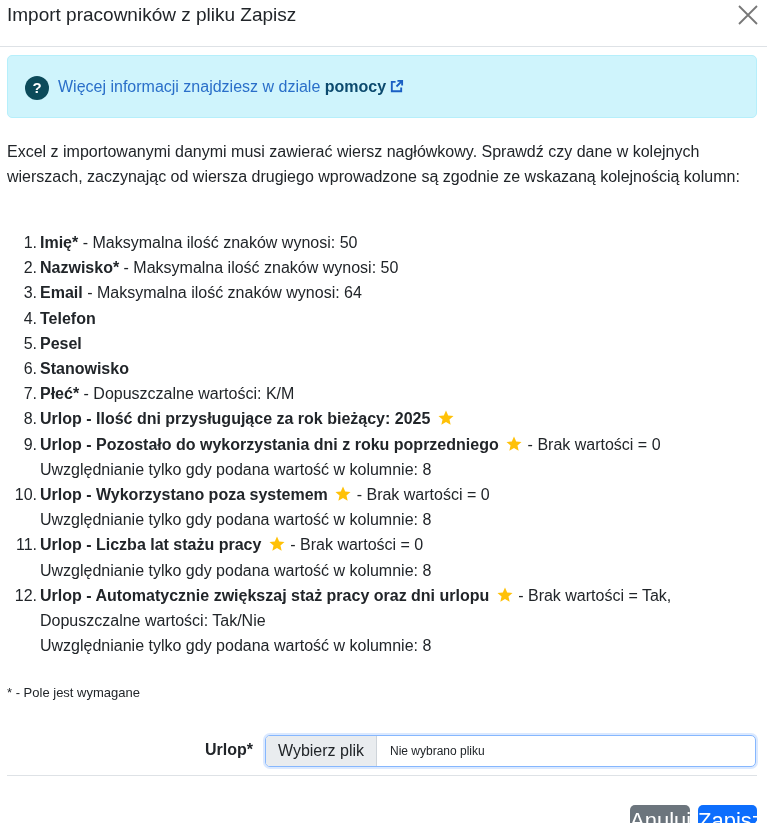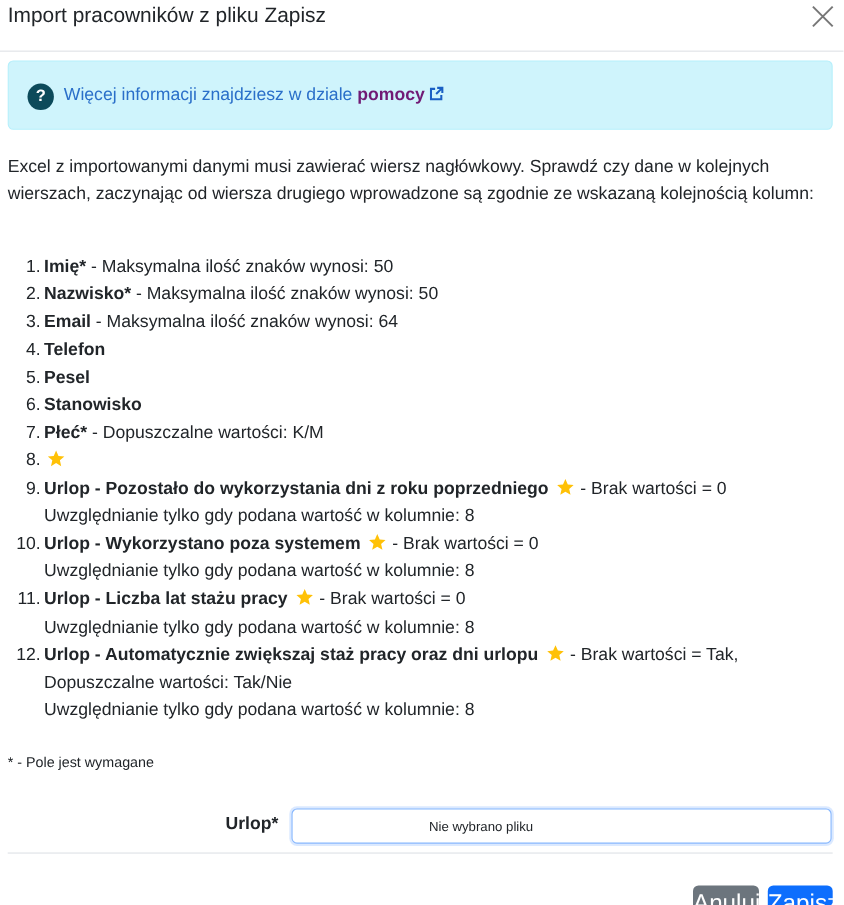--- a/index.html
+++ b/index.html
@@ -3,21 +3,21 @@
 <meta charset="utf-8">
 <style>
   html, body { margin:0; padding:0; background:#ffffff; }
   body { width:767px; height:823px; overflow:hidden; font-family:"Liberation Sans", "DejaVu Sans", sans-serif; color:#212529; position:relative; }
   .modal-header { position:absolute; left:0; top:0; width:767px; height:46px; border-bottom:1px solid #dee2e6; }
   .modal-title { position:absolute; left:7px; top:4px; font-size:19px; line-height:22px; color:#212529; }
   .close-btn { position:absolute; left:735px; top:2px; width:26px; height:26px; cursor:pointer; }
   .alert { position:absolute; left:7px; top:55px; width:750px; height:63px; background:#cff4fc; border:1px solid #b6effb; border-radius:5px; box-sizing:border-box; }
   .alert .q-icon { position:absolute; left:17px; top:20px; width:24px; height:24px; border-radius:50%; background:#0c4a5a; color:#fff; font-weight:bold; font-size:15px; line-height:24px; text-align:center; }
   .alert .alert-text { position:absolute; left:50px; top:21px; font-size:16px; line-height:20px; color:#2a6fc9; }
-  .alert .help-link { font-weight:bold; color:#701a75; text-decoration:none; cursor:pointer; }
+  .alert .help-link { font-weight:bold; color:#0c4a6e; text-decoration:none; cursor:pointer; }
   .alert .ext-icon { display:inline-block; vertical-align:-2px; margin-left:3px; }
   .intro { position:absolute; left:7px; top:139px; width:745px; font-size:16px; line-height:25px; color:#212529; }
   .col-list { position:absolute; left:0; top:230px; width:767px; margin:0; padding:0; list-style:none; font-size:16px; line-height:25.2px; }
   .col-list li { position:relative; padding-left:40px; }
   .col-list .num { position:absolute; right:730px; text-align:right; width:40px; }
   .col-list b { font-weight:bold; }
   .star { display:inline-block; width:18px; height:18px; vertical-align:-3px; margin-left:2px; }
   .notes { position:absolute; left:7px; top:680px; font-size:13px; line-height:25px; color:#212529; }
   .file-row { position:absolute; left:0; top:735px; width:767px; height:32px; }
   .file-label { position:absolute; left:205px; top:6px; font-size:16px; font-weight:bold; color:#212529; }
@@ -52,21 +52,21 @@
 <div class="intro">Excel z importowanymi danymi musi zawierać wiersz nagłówkowy. Sprawdź czy dane w kolejnych wierszach, zaczynając od wiersza drugiego wprowadzone są zgodnie ze wskazaną kolejnością kolumn:</div>
 
 <ol class="col-list" id="col-list">
     <li><span class="num">1.</span><b>Imię*</b><span> - Maksymalna ilość znaków wynosi: 50</span></li>
     <li><span class="num">2.</span><b>Nazwisko*</b><span> - Maksymalna ilość znaków wynosi: 50</span></li>
     <li><span class="num">3.</span><b>Email</b><span> - Maksymalna ilość znaków wynosi: 64</span></li>
     <li><span class="num">4.</span><b>Telefon</b><span></span></li>
     <li><span class="num">5.</span><b>Pesel</b><span></span></li>
     <li><span class="num">6.</span><b>Stanowisko</b><span></span></li>
     <li><span class="num">7.</span><b>Płeć*</b><span> - Dopuszczalne wartości: K/M</span></li>
-    <li><span class="num">8.</span> <svg class="star" viewBox="0 0 24 24">
+    <li><span class="num">8.</span><b>Urlop - Ilość dni przysługujące za rok bieżący: 2025</b> <svg class="star" viewBox="0 0 24 24">
         <path d="M12 2 L14.9 8.6 L22 9.3 L16.6 14 L18.2 21 L12 17.3 L5.8 21 L7.4 14 L2 9.3 L9.1 8.6 Z" fill="#ffc107"></path>
       </svg><span></span></li>
     <li><span class="num">9.</span><b>Urlop - Pozostało do wykorzystania dni z roku poprzedniego</b> <svg class="star" viewBox="0 0 24 24">
         <path d="M12 2 L14.9 8.6 L22 9.3 L16.6 14 L18.2 21 L12 17.3 L5.8 21 L7.4 14 L2 9.3 L9.1 8.6 Z" fill="#ffc107"></path>
       </svg><span> - Brak wartości = 0</span><div>Uwzględnianie tylko gdy podana wartość w kolumnie: 8</div></li>
     <li><span class="num">10.</span><b>Urlop - Wykorzystano poza systemem</b> <svg class="star" viewBox="0 0 24 24">
         <path d="M12 2 L14.9 8.6 L22 9.3 L16.6 14 L18.2 21 L12 17.3 L5.8 21 L7.4 14 L2 9.3 L9.1 8.6 Z" fill="#ffc107"></path>
       </svg><span> - Brak wartości = 0</span><div>Uwzględnianie tylko gdy podana wartość w kolumnie: 8</div></li>
     <li><span class="num">11.</span><b>Urlop - Liczba lat stażu pracy</b> <svg class="star" viewBox="0 0 24 24">
         <path d="M12 2 L14.9 8.6 L22 9.3 L16.6 14 L18.2 21 L12 17.3 L5.8 21 L7.4 14 L2 9.3 L9.1 8.6 Z" fill="#ffc107"></path>
@@ -76,19 +76,20 @@
       </svg><span> - Brak wartości = Tak,</span><div>Dopuszczalne wartości: Tak/Nie</div><div>Uwzględnianie tylko gdy podana wartość w kolumnie: 8</div></li>
   </ol>
 
 <div class="notes">
   <div>* - Pole jest wymagane</div>
 </div>
 
 <div class="file-row">
   <div class="file-label">Urlop*</div>
   <div class="file-input">
+    <div class="file-btn">Wybierz plik</div>
     <div class="file-name">Nie wybrano pliku</div>
   </div>
 </div>
 
 <div class="footer-line"></div>
 <div class="btn btn-cancel">Anuluj</div>
 <div class="btn btn-save">Zapisz</div>
 
 </body></html>

